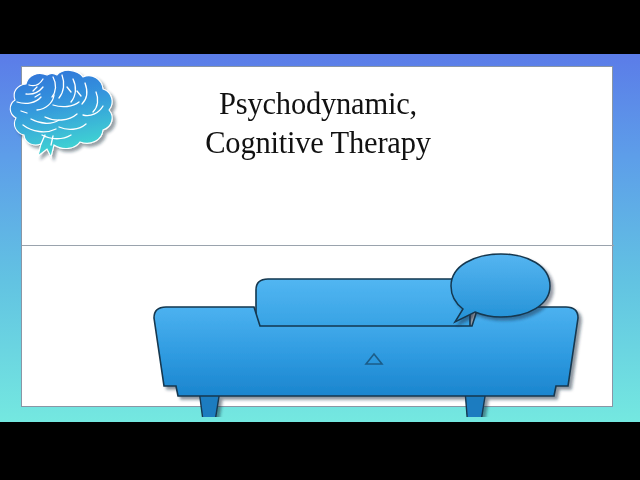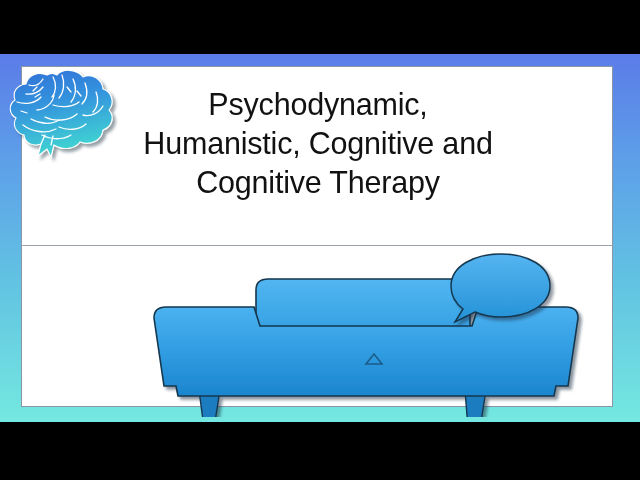--- a/index.html
+++ b/index.html
@@ -61,21 +61,21 @@
     position: absolute;
     left: 0;
     top: 18px;
     width: 592px;
     text-align: center;
     color: #111111;
     font-size: 30.5px;
     line-height: 39px;
     font-weight: 400;
     letter-spacing: -0.2px;
-    font-family: Liberation Sans, sans-serif;
+    font-family: Liberation Serif, serif;
   }
   .title-line { display: block; white-space: nowrap; }
 
   
   #brain-icon {
     position: absolute;
     left: -15px;
     top: -6px;
     width: 122px;
     height: 110px;
@@ -105,21 +105,20 @@
 <div id="stage">
 
   <div id="slide-frame">
 
     <div id="slide-card">
 
       <div id="content-divider"></div>
 
       <div id="title-block">
         <span class="title-line">Psychodynamic,</span>
-        <span class="title-line">Humanistic, Cognitive and</span>
         <span class="title-line">Cognitive Therapy</span>
       </div>
 
       <svg id="brain-icon" viewBox="0 0 122 110">
         <defs>
           <linearGradient id="brainGrad" x1="0" y1="0" x2="0.25" y2="1">
             <stop offset="0%" stop-color="#2f6fd8"></stop>
             <stop offset="45%" stop-color="#3494dd"></stop>
             <stop offset="100%" stop-color="#40d4d2"></stop>
           </linearGradient>

